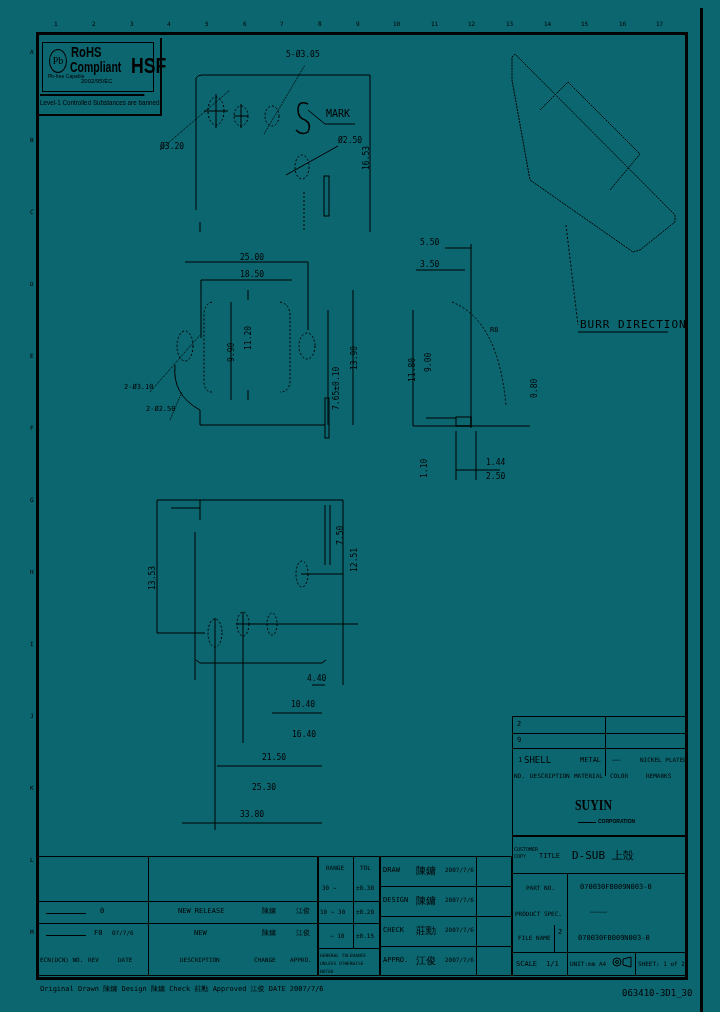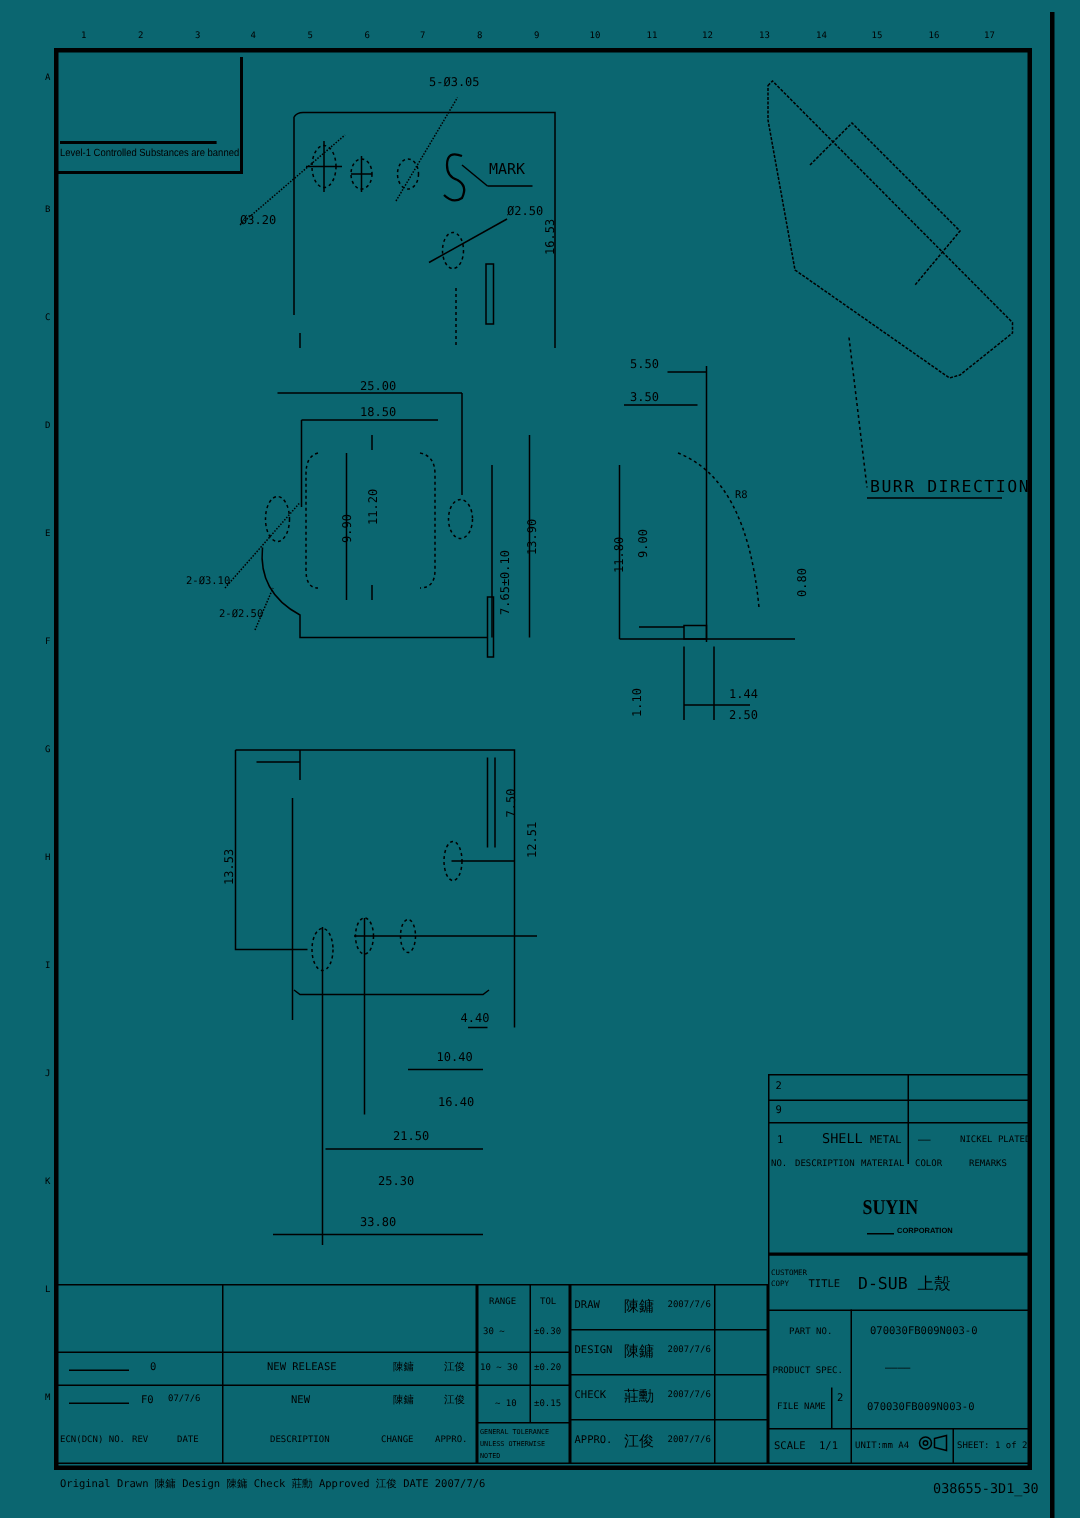--- a/index.html
+++ b/index.html
@@ -65,20 +65,28 @@
   <span style="top:600px">I</span>
   <span style="top:672px">J</span>
   <span style="top:744px">K</span>
   <span style="top:816px">L</span>
   <span style="top:888px">M</span>
 </div>
 <div class="frame"></div>
 <div class="rightbar"></div>
 
 <div class="rohs">
+  <div class="rohs-inner">
+    <div class="pb">Pb</div>
+    <div class="pb-free">Pb-free Capable</div>
+    <div class="rohs-t">RoHS</div>
+    <div class="rohs-c">Compliant</div>
+    <div class="hsf">HSF</div>
+    <div class="rohs-d">2002/95/EC</div>
+  </div>
   <div class="rohs-lvl">Level-1 Controlled Substances are banned</div>
 </div>
 
 <svg width="720" height="1012" style="left:0;top:0">
   <g stroke="#000" fill="none" stroke-width="1">
 
     <path d="M196 78 Q198 75 202 75 L370 75 L370 232 M196 78 L196 210 M200 222 L200 232"></path>
     <ellipse cx="216" cy="111" rx="8" ry="14" stroke-dasharray="2,2"></ellipse>
     <line x1="216" y1="94" x2="216" y2="128"></line>
     <line x1="204" y1="111" x2="228" y2="111"></line>
@@ -191,21 +199,21 @@
 <div class="dim" style="left:240px;top:810px">33.80</div>
 
 <div class="tb" style="left:512px;top:716px;width:176px;height:120px"></div>
 <div class="line" style="left:512px;top:733px;width:176px;height:1px"></div>
 <div class="line" style="left:512px;top:748px;width:176px;height:1px"></div>
 <div class="line" style="left:605px;top:716px;width:1px;height:60px"></div>
 <div class="line" style="left:512px;top:836px;width:176px;height:1px"></div>
 <div class="cell" style="left:517px;top:720px">2</div>
 <div class="cell" style="left:517px;top:736px">9</div>
 <div class="cell" style="left:518px;top:756px">1</div>
-<div class="cell" style="left:548px;top:755px;font-size:9px">SHELL</div>
+<div class="cell" style="left:524px;top:755px;font-size:9px">SHELL</div>
 <div class="cell" style="left:580px;top:756px">METAL</div>
 <div class="cell" style="left:612px;top:756px">——</div>
 <div class="cell" style="left:640px;top:756px;font-size:6px">NICKEL PLATED</div>
 <div class="cell" style="left:514px;top:772px;font-size:6px">NO.</div>
 <div class="cell" style="left:530px;top:772px;font-size:6px">DESCRIPTION</div>
 <div class="cell" style="left:574px;top:772px;font-size:6px">MATERIAL</div>
 <div class="cell" style="left:610px;top:772px;font-size:6px">COLOR</div>
 <div class="cell" style="left:646px;top:772px;font-size:6px">REMARKS</div>
 <div class="suyin">SUYIN</div>
 <div class="line" style="left:578px;top:822px;width:18px;height:1px"></div>
@@ -286,13 +294,13 @@
 <div class="cell" style="left:262px;top:928px">陳鏞</div>
 <div class="cell" style="left:296px;top:928px">江俊</div>
 <div class="cell" style="left:40px;top:956px;font-size:6px">ECN(DCN) NO.</div>
 <div class="cell" style="left:88px;top:956px;font-size:6px">REV</div>
 <div class="cell" style="left:118px;top:956px;font-size:6px">DATE</div>
 <div class="cell" style="left:180px;top:956px;font-size:6px">DESCRIPTION</div>
 <div class="cell" style="left:254px;top:956px;font-size:6px">CHANGE</div>
 <div class="cell" style="left:290px;top:956px;font-size:6px">APPRO.</div>
 
 <div class="cell" style="left:40px;top:984px;font-size:7px">Original Drawn 陳鏞 Design 陳鏞 Check 莊勳 Approved 江俊 DATE 2007/7/6</div>
-<div class="cell" style="left:622px;top:988px;font-size:9px">038655-3D1_30</div>
+<div class="cell" style="left:622px;top:988px;font-size:9px">063410-3D1_30</div>
 
 </body></html>

